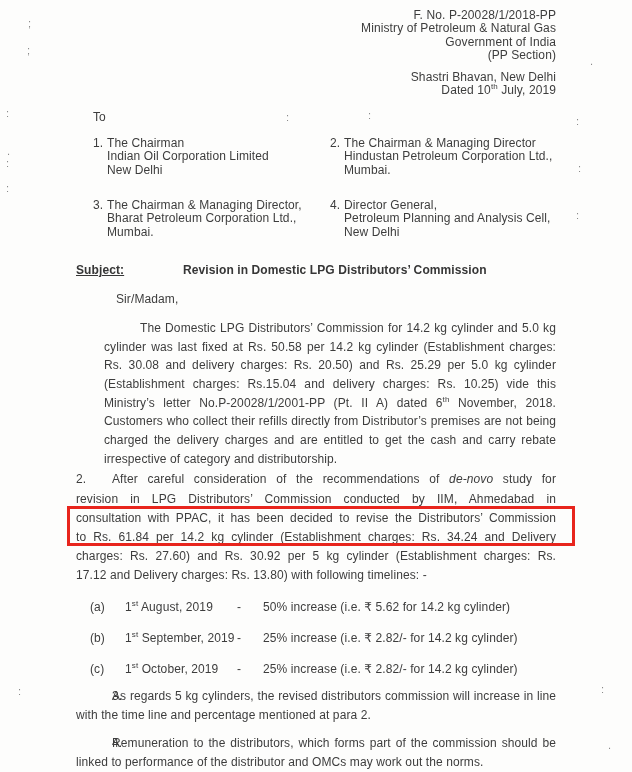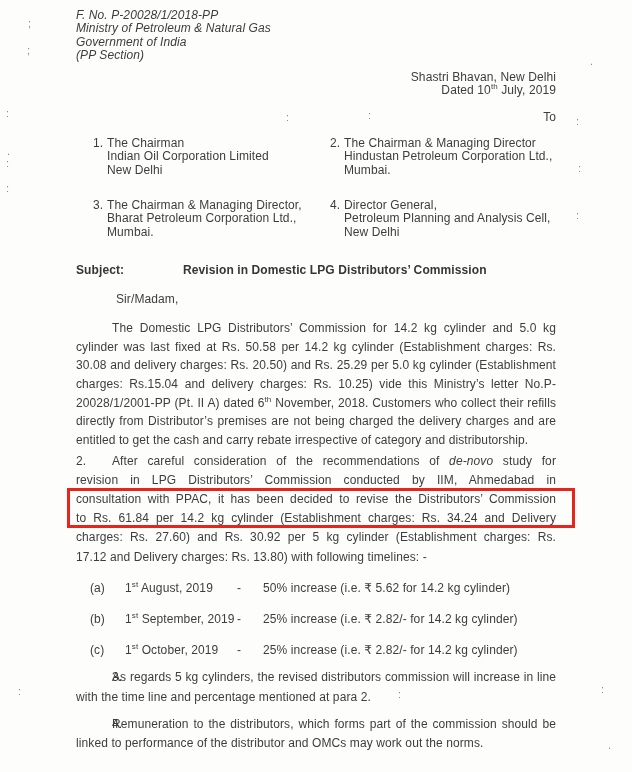--- a/index.html
+++ b/index.html
@@ -5,41 +5,41 @@
   html,body { margin:0; padding:0; background:#e9e9e9; }
   .page {
     position:relative; width:632px; height:772px; margin:0 auto;
     background:#fdfdfc; overflow:hidden;
     font-family:"Liberation Sans","DejaVu Sans",sans-serif;
     font-size:12px; line-height:19.2px; color:#3d3d3d;
     letter-spacing:0.1px;
   }
   .content { position:absolute; left:76px; top:0; width:480px; }
 
-  .letterhead { padding-top:9px; text-align:left; line-height:13.4px;font-style:italic; }
+  .letterhead { padding-top:9px; text-align:right; line-height:13.4px; }
   .right-block { margin-top:8px; text-align:right; line-height:13.4px; }
   sup { font-size:8px; line-height:0; }
 
-  .to { margin-top:14px; padding-left:17px; line-height:13.4px;text-align:right; }
+  .to { margin-top:14px; padding-left:17px; line-height:13.4px; }
 
   .addr-grid { margin-top:12px; padding-left:17px; display:grid;
                grid-template-columns:237px auto; row-gap:21px; line-height:13.6px; }
   .addr { display:flex; }
   .addr-num { flex:none; width:14px; }
 
   .subject-row { margin-top:22px; display:flex; font-weight:bold; color:#363636; }
-  .subject-label { flex:none; width:107px; }
+  .subject-label { flex:none; width:107px;text-decoration:underline; }
 
   .greeting { margin-top:9px;margin-left:40px; }
 
   .para { text-align:justify; }
   .para-rel { position:relative; }
   .para-num { position:absolute; left:0; top:0; }
 
-  .para1 { margin-top:10px; text-indent:36px; line-height:18.7px; }
+  .para1 { margin-top:10px; text-indent:36px; line-height:18.7px;margin-left:28px; }
 
   .para2 { margin-top:2px; position:relative; }
   .p2-line { text-align:justify; text-align-last:justify; height:19.2px; white-space:nowrap0; }
   .p2-first { position:relative; padding-left:36px; }
   .p2-last { text-align:right; text-align-last:left; }
   .hl-box { position:absolute; left:-9px; top:36px; width:508px; height:40px;
             border:3px solid #e8251d; box-sizing:border-box; pointer-events:none; }
 
   .timelines { margin-top:2px; }
   .tl-row { display:grid; grid-template-columns:35px 112px 26px auto;

